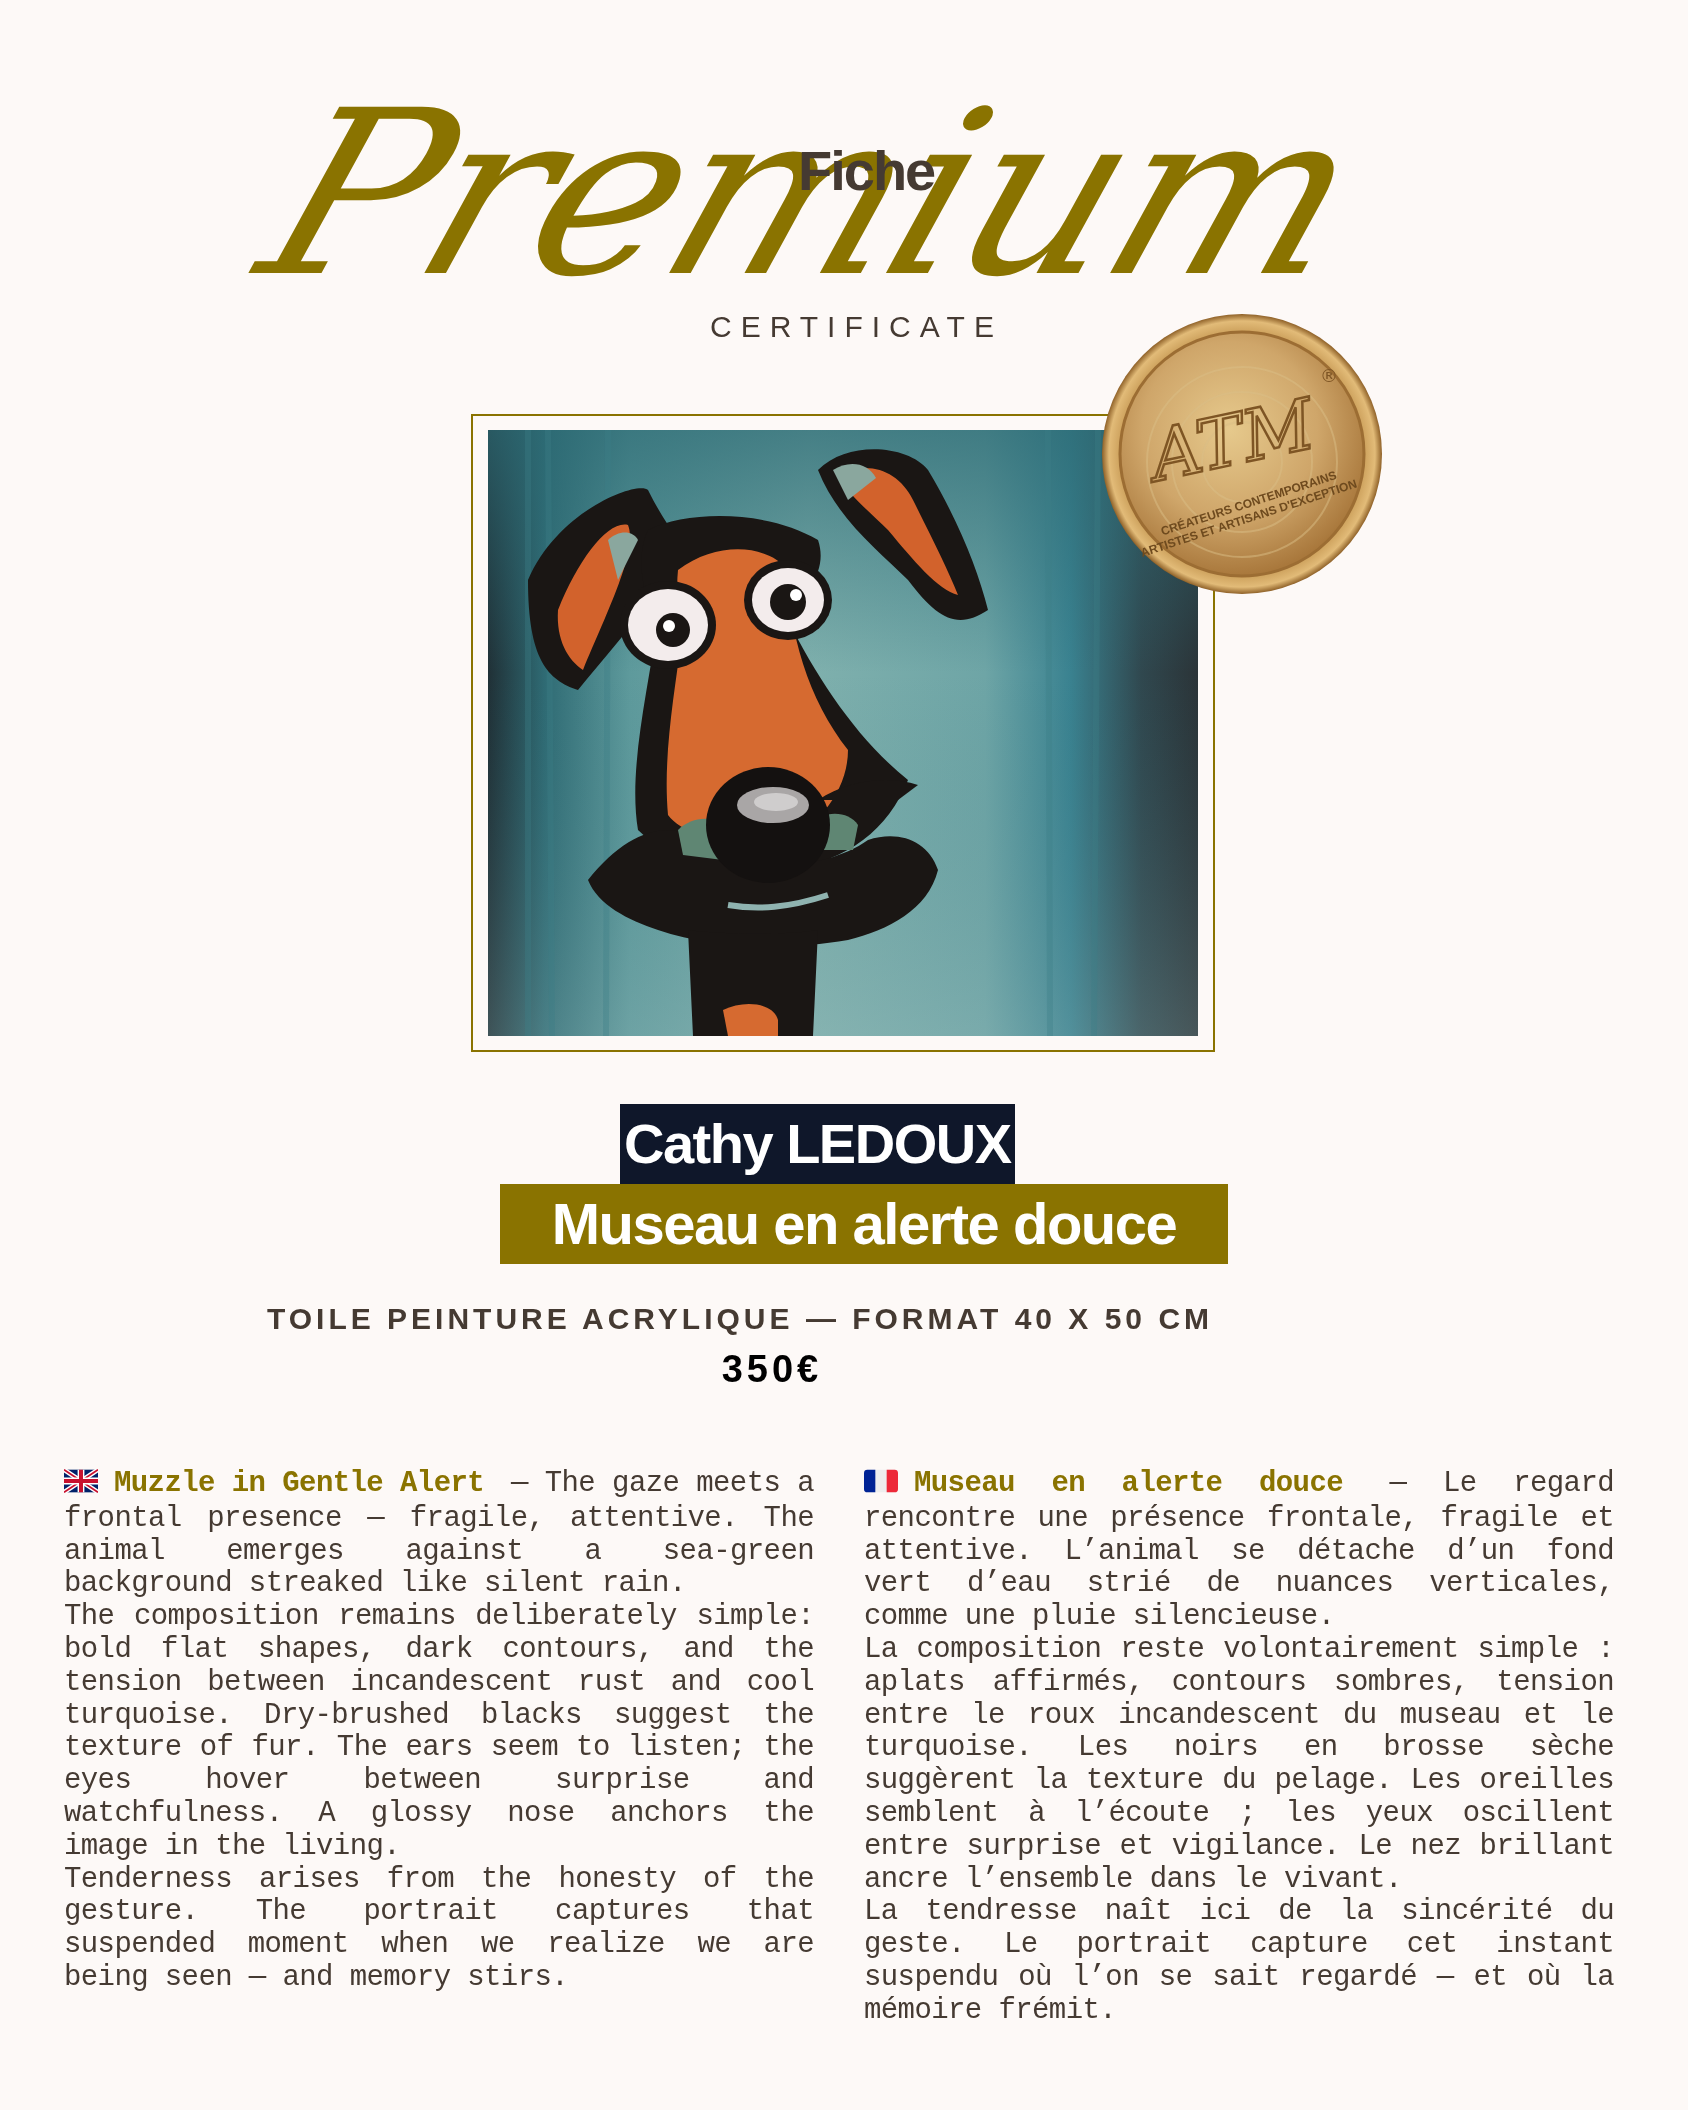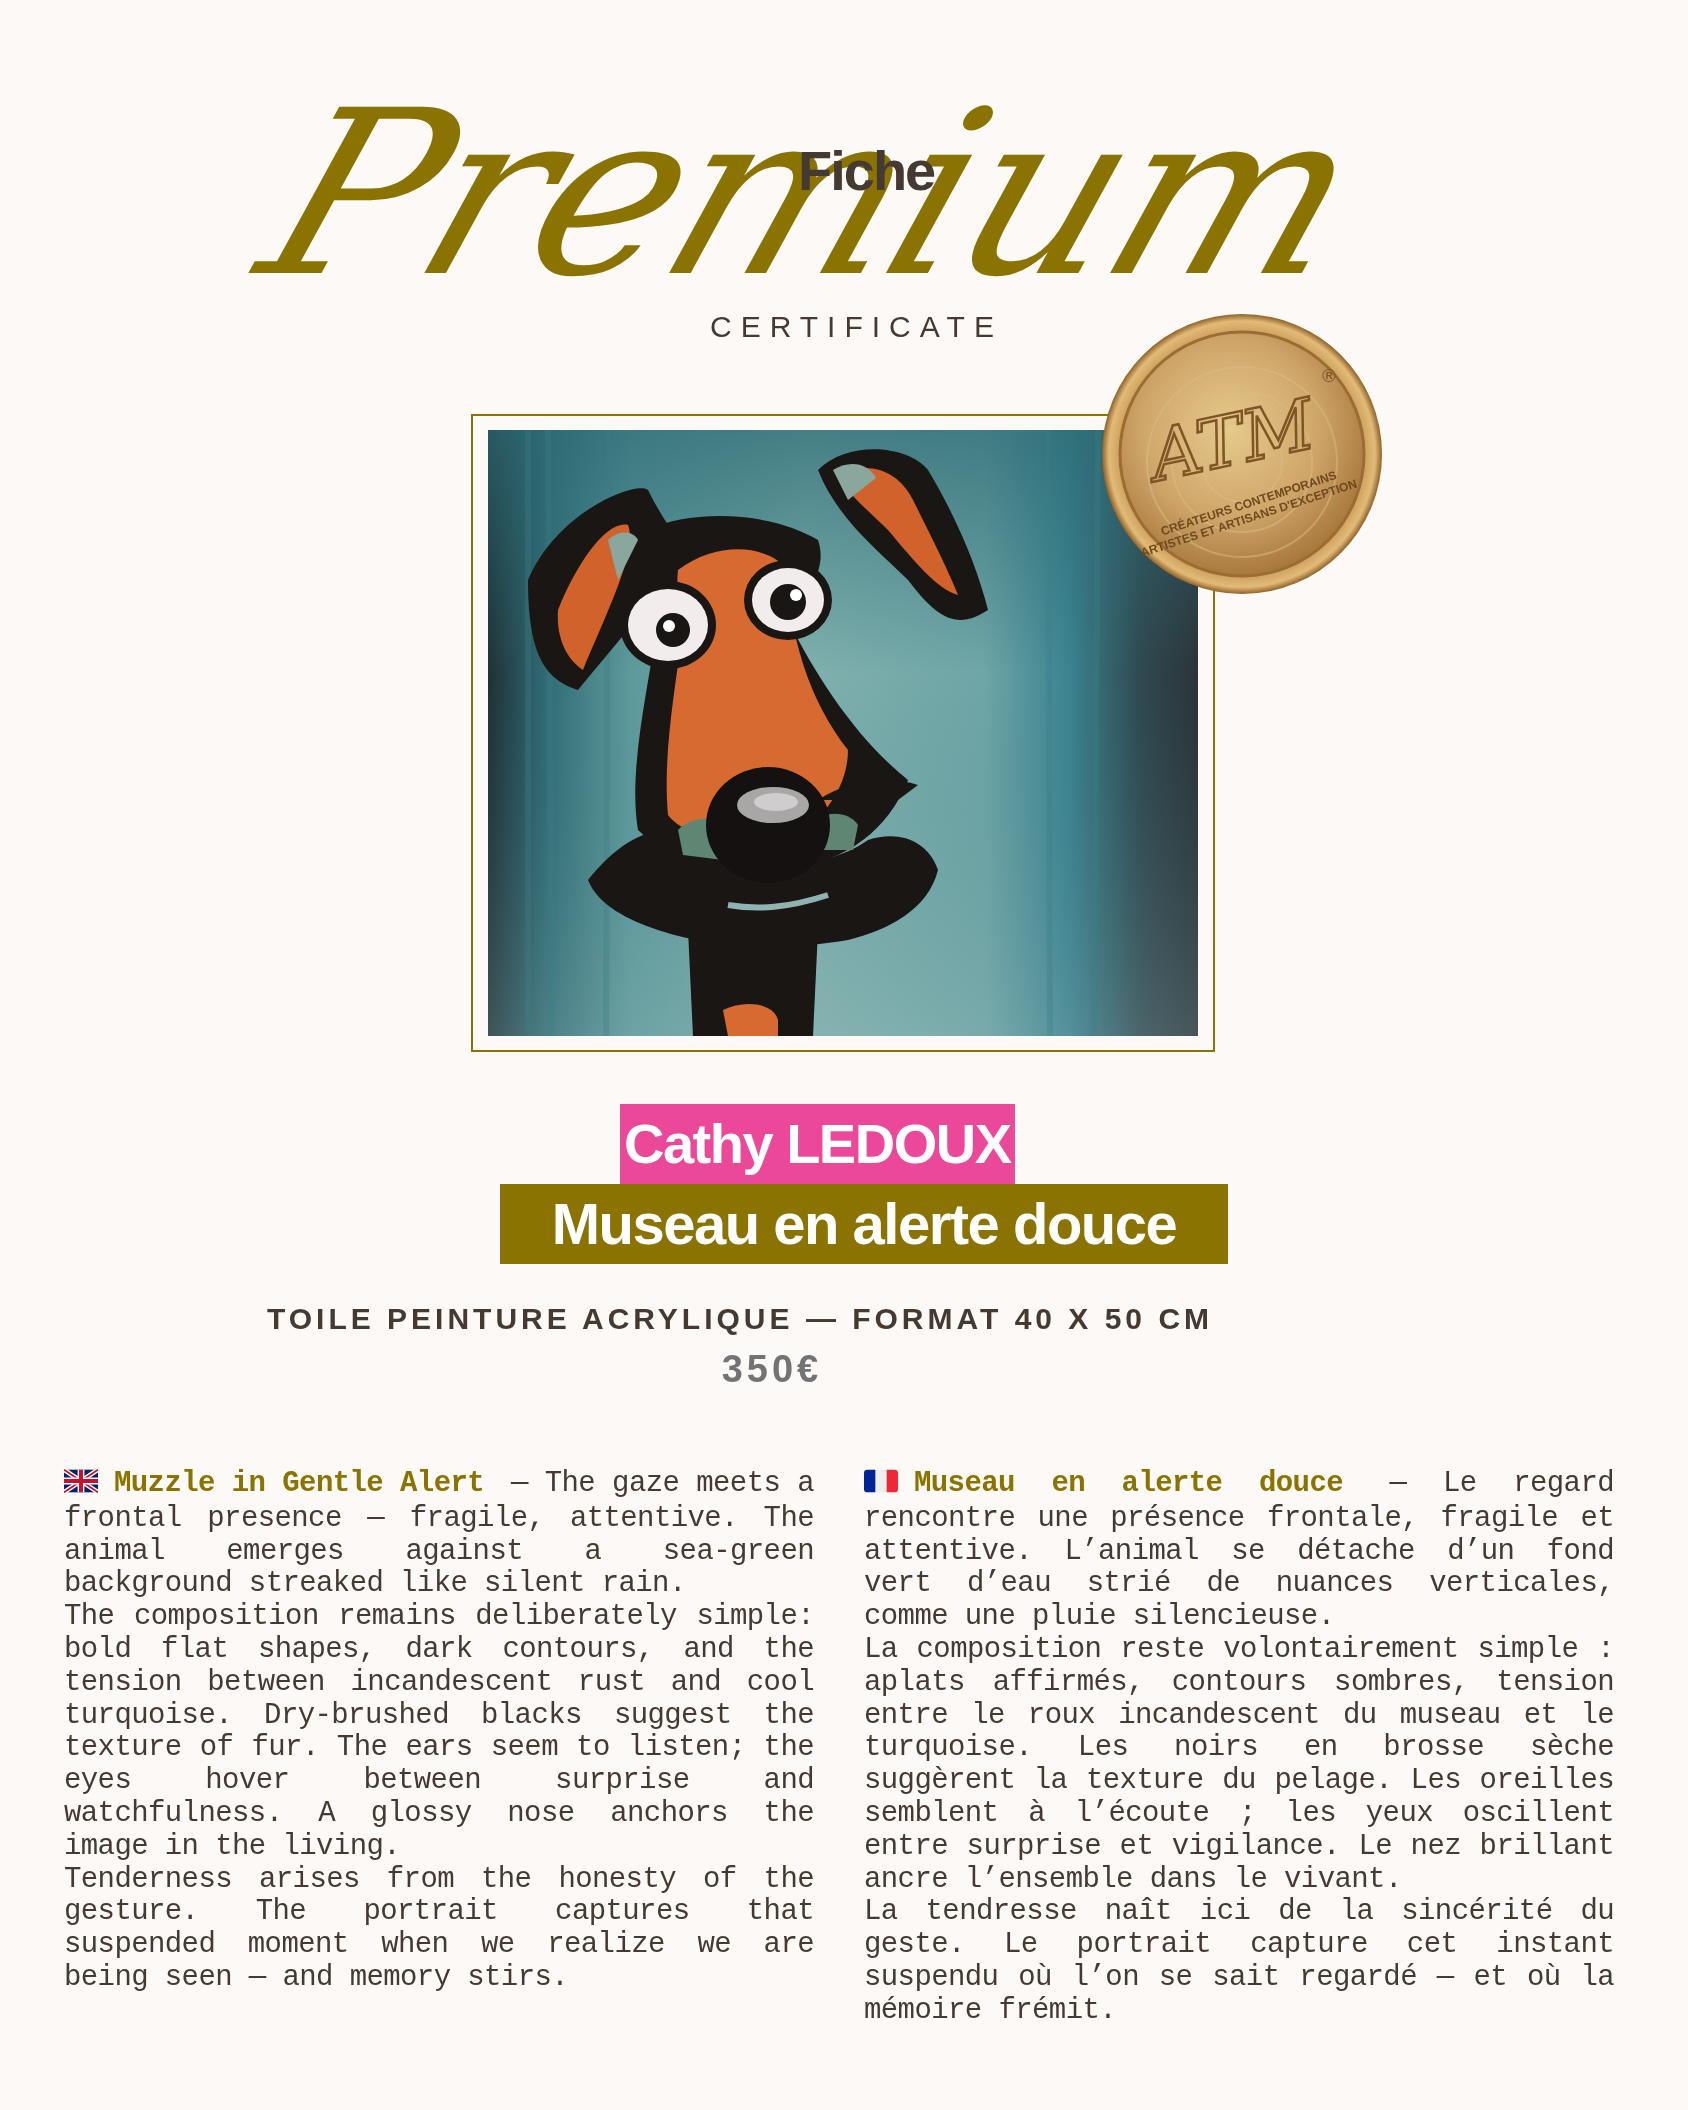--- a/index.html
+++ b/index.html
@@ -56,21 +56,21 @@
   
   .seal {
     position: absolute; left: 1100px; top: 312px;
     width: 284px; height: 284px;
   }
 
   
   .artist {
     position: absolute; left: 620px; top: 1104px;
     height: 80px; padding: 0 4px;
-    background: #ec4899; color: #ffffff;
+    background: #0f172a; color: #ffffff;
     font-weight: 700; font-size: 56px; line-height: 80px;
     letter-spacing: -1.5px;
     white-space: nowrap;
   }
   .work-title {
     position: absolute; left: 500px; top: 1184px;
     width: 728px; height: 80px;
     background: #8a7300; color: #ffffff;
     font-weight: 700; font-size: 58px; line-height: 80px;
     letter-spacing: -1.5px; text-align: center;
@@ -79,21 +79,21 @@
   .medium {
     position: absolute; left: 0; top: 1302px; width: 1480px;
     text-align: center;
     font-weight: 700; font-size: 30px; letter-spacing: 4px;
     color: #453a32;
   }
   .price {
     position: absolute; left: 0; top: 1348px; width: 1544px;
     text-align: center;
     font-weight: 700; font-size: 38px; letter-spacing: 4px;
-    color: #737373;
+    color: #000000;
   }
 
   
   .col {
     position: absolute; top: 1468px; width: 750px;
     font-family: Liberation Mono, monospace;
     font-size: 29px; line-height: 32.8px;
     color: #453a32;
     text-align: justify;
     letter-spacing: -0.6px;

